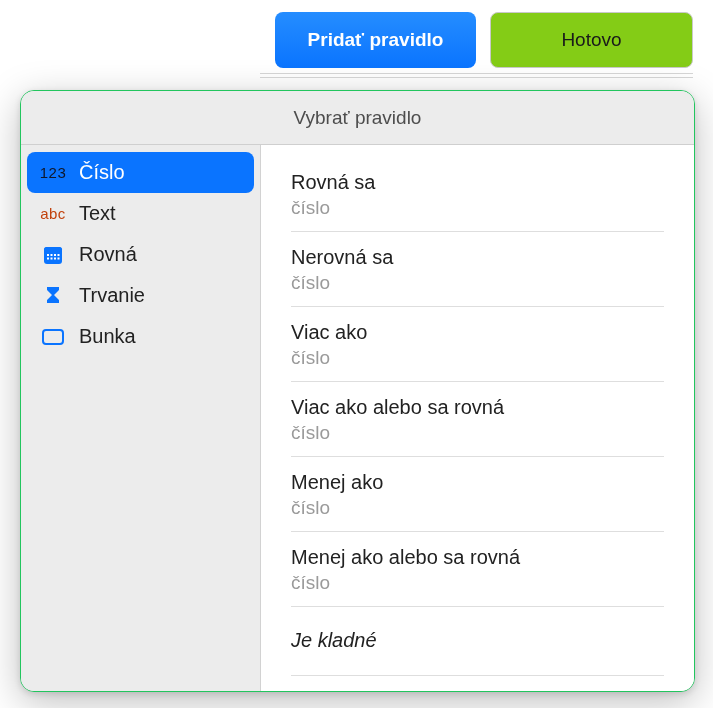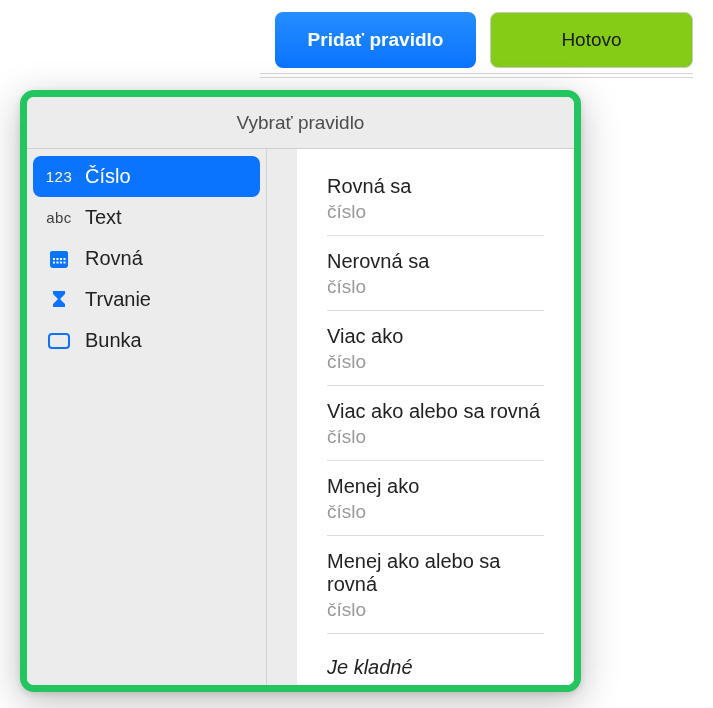--- a/index.html
+++ b/index.html
@@ -48,24 +48,24 @@
       background: #d6d6d6;
     }
     .divider-line.a { top: 73px; }
     .divider-line.b { top: 77px; }
 
     
     .popover {
       position: absolute;
       top: 90px;
       left: 20px;
-      width: 561px;
+      width: 675px;
       height: 602px;
       background: #ececec;
-      border: 7px solid #22c55e;
+      border: 1px solid #22c55e;
       border-radius: 14px;
       box-shadow: 0 10px 38px rgba(0,0,0,0.25), 0 2px 6px rgba(0,0,0,0.12);
       overflow: hidden;
       display: flex;
       flex-direction: column;
     }
     .popover::before {
       content: "";
       position: absolute;
       top: -11px;
@@ -126,29 +126,28 @@
       color: #fff;
     }
     .sidebar-item.selected .icon { color: #fff; }
     .sidebar-item:not(.selected) .icon { color: #0a74ff; }
     .icon svg { display: block; }
     .icon-text {
       font-size: 15px;
       font-weight: 400;
       letter-spacing: 0.5px;
     }
-    .sidebar-item.selected .icon-text { color: #fef9c3; }
+    .sidebar-item.selected .icon-text { color: #0f172a; }
 
     
     .rules {
       flex: 1;
       background: #ffffff;
       padding: 12px 30px 0 30px;
       overflow: hidden;
-      margin-left: 30px;
     }
     .rule-item {
       padding: 14px 0 12px 0;
       border-bottom: 1px solid #dedede;
       cursor: pointer;
     }
     .rule-title {
       font-size: 20px;
       color: #222;
       margin-bottom: 3px;
@@ -189,21 +188,21 @@
 
       <div class="sidebar-item selected">
         <span class="icon">
           <span class="icon-text">123</span>
         </span>
         <span>Číslo</span>
       </div>
 
       <div class="sidebar-item">
         <span class="icon">
-          <span class="icon-text" style="color:#404040;">abc</span>
+          <span class="icon-text" style="color:#c2410c;">abc</span>
         </span>
         <span>Text</span>
       </div>
 
       <div class="sidebar-item">
         <span class="icon">
           <svg width="22" height="22" viewBox="0 0 22 22">
             <rect x="2" y="3" width="18" height="17" rx="3" fill="#0a74ff"></rect>
             <rect x="2" y="3" width="18" height="5" rx="3" fill="#0a74ff"></rect>
             <rect x="4.5" y="9" width="13" height="9" rx="1" fill="#fff" opacity="0.0"></rect>

